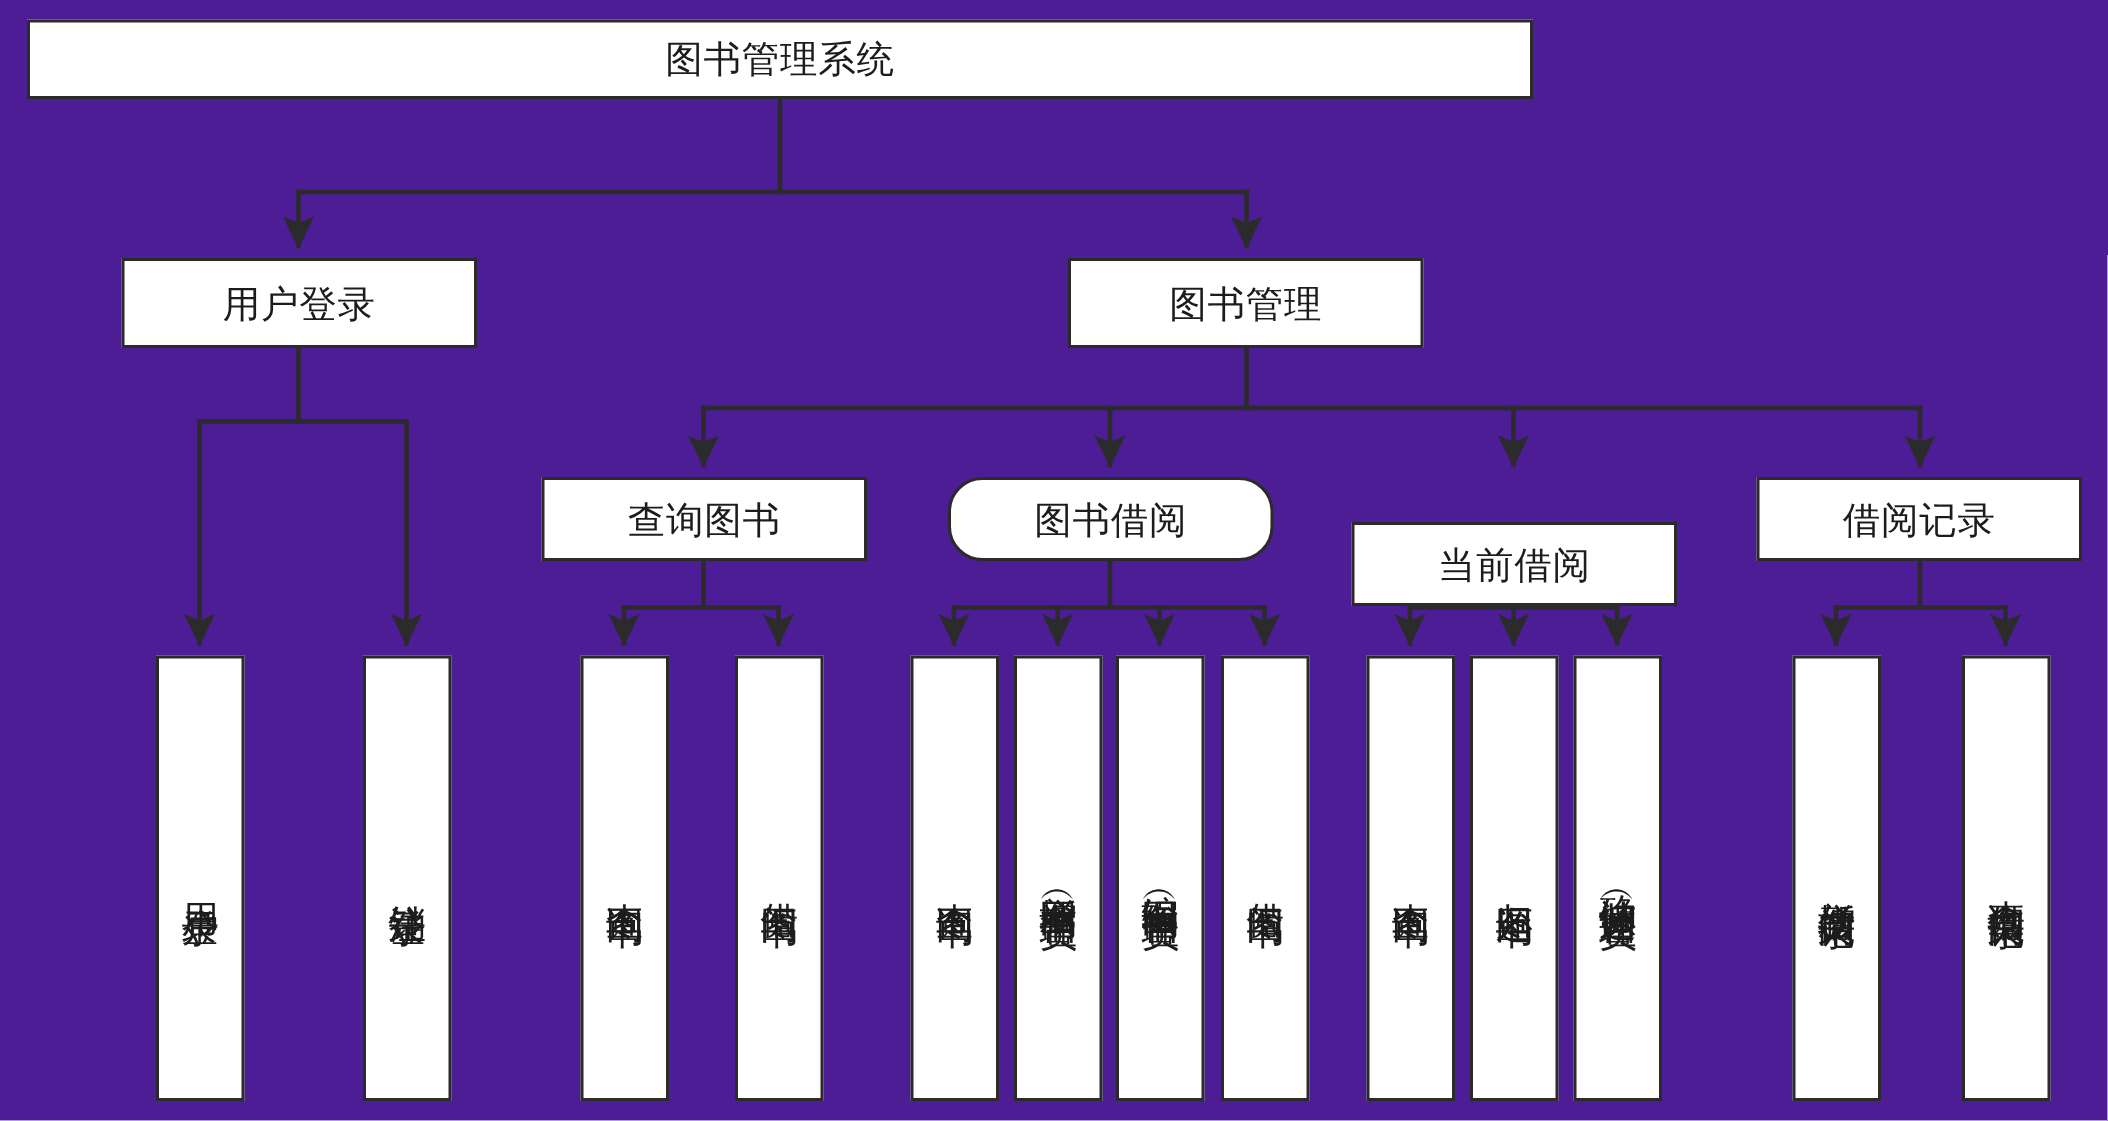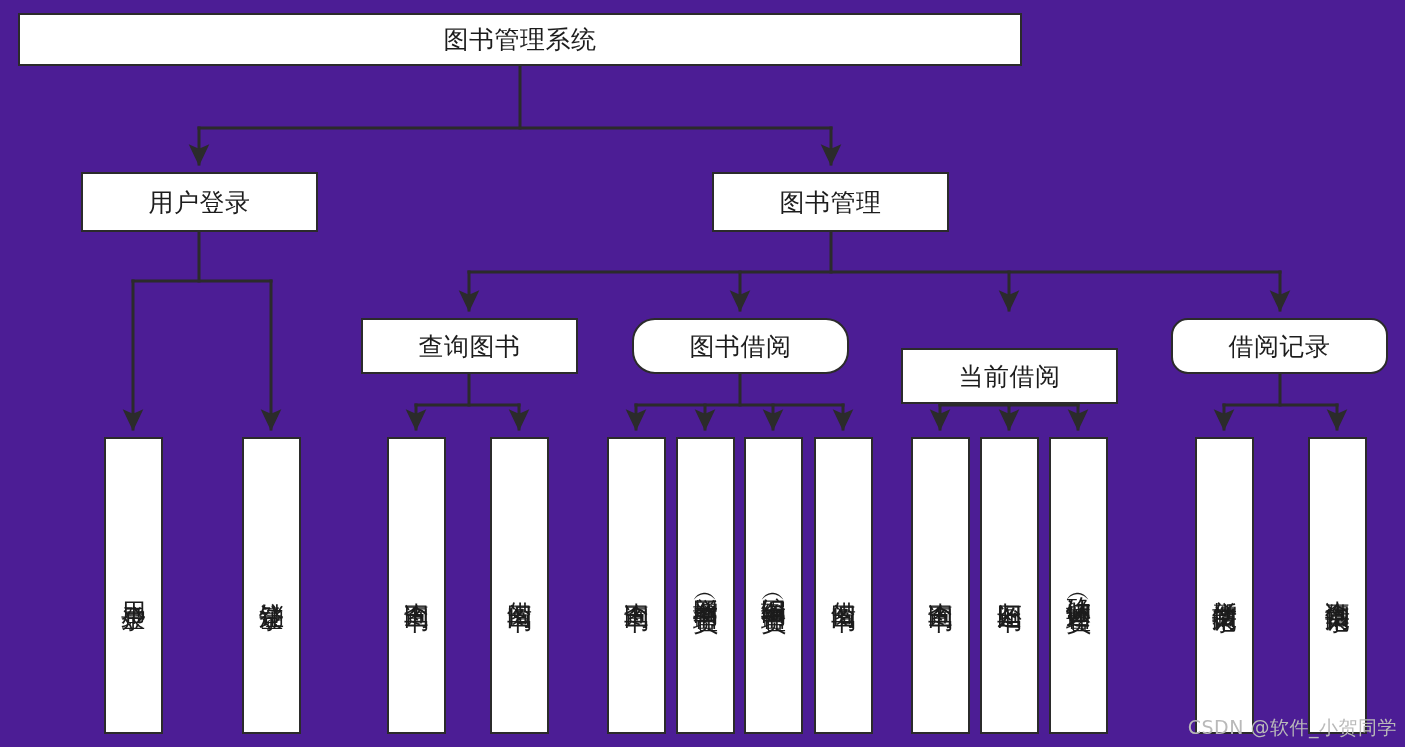--- a/index.html
+++ b/index.html
@@ -149,21 +149,21 @@
   </div>
 
   <div class="node h" style="left:632px; top:318px; width:217px; height:56px;border-radius:23px;">
     <span class="node-label">图书借阅</span>
   </div>
 
   <div class="node h" style="left:901px; top:318px; width:217px; height:56px;margin-top:30px;">
     <span class="node-label">当前借阅</span>
   </div>
 
-  <div class="node h" style="left:1171px; top:318px; width:217px; height:56px;border-radius:17px;">
+  <div class="node h" style="left:1171px; top:318px; width:217px; height:56px;">
     <span class="node-label">借阅记录</span>
   </div>
 
   <div class="node v" style="left:104px; top:437px; width:59px; height:297px;">
     <span class="node-label">用户登录</span>
   </div>
 
   <div class="node v" style="left:242px; top:437px; width:59px; height:297px;">
     <span class="node-label">注销登录</span>
   </div>
@@ -205,15 +205,14 @@
   </div>
 
   <div class="node v" style="left:1195px; top:437px; width:59px; height:297px;">
     <span class="node-label">新增借阅记录</span>
   </div>
 
   <div class="node v" style="left:1308px; top:437px; width:59px; height:297px;">
     <span class="node-label">查询借阅记录</span>
   </div>
 
-  <div id="watermark">CSDN @软件_小贺同学</div>
 
 </div>
 
 </body></html>

